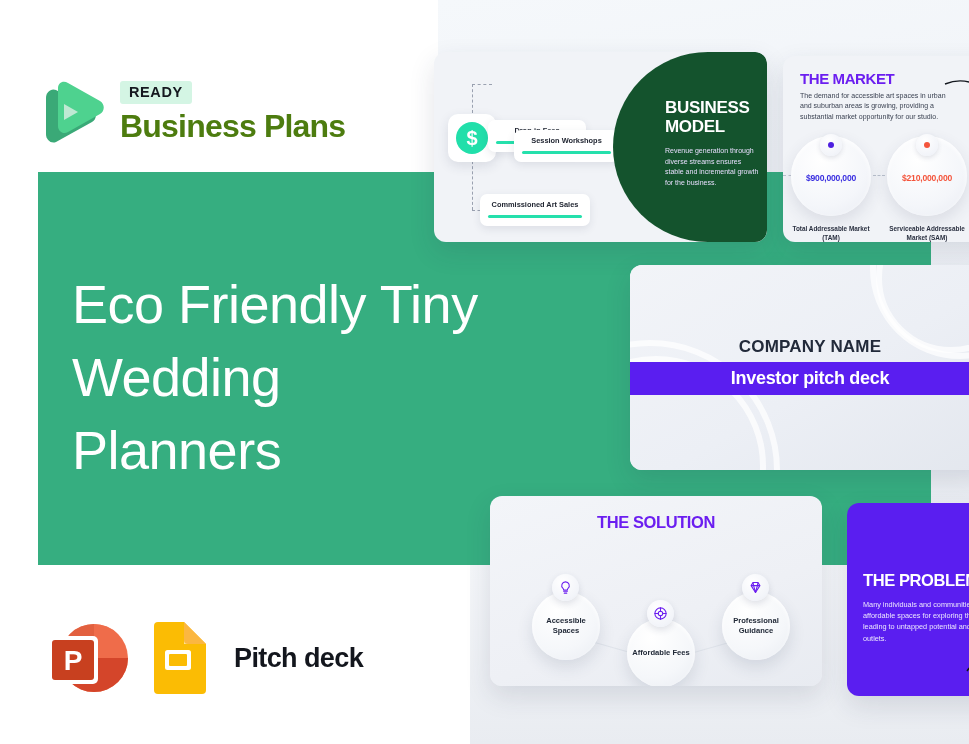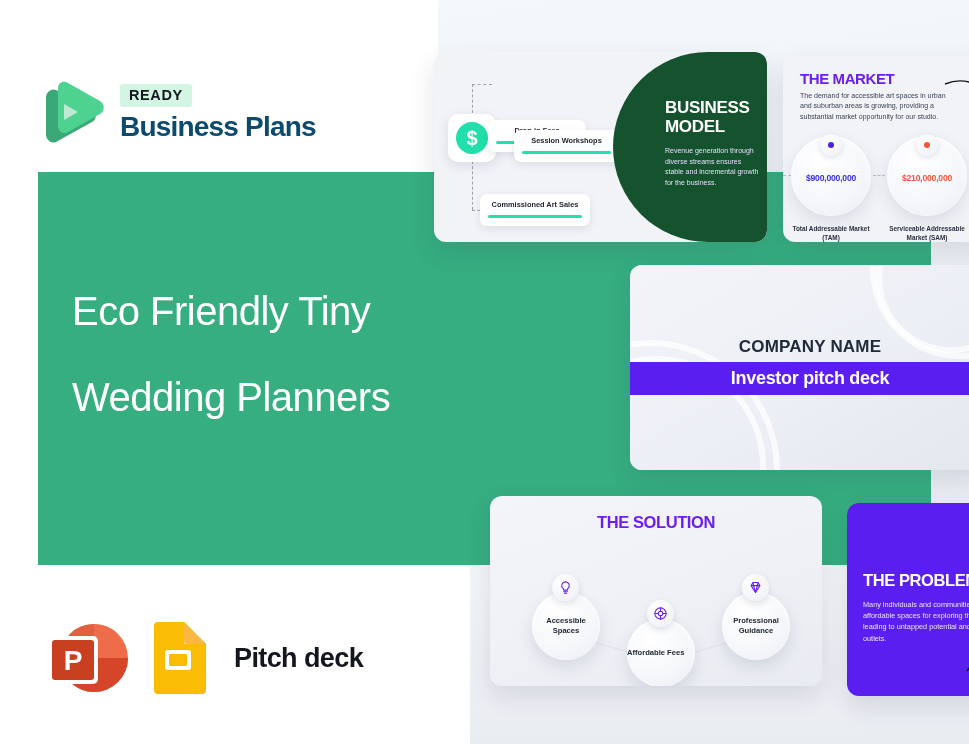--- a/index.html
+++ b/index.html
@@ -55,35 +55,35 @@
     align-self: flex-start;
     background: #d4f5e4;
     color: #15181f;
     font-size: 14.5px;
     font-weight: bold;
     letter-spacing: 0.6px;
     padding: 3px 9px 4px 9px;
     border-radius: 3px;
   }
   .brand-title {
-    font-size: 28px;
+    font-size: 32px;
     font-weight: bold;
-    color: #0c4a6e;
+    color: #4d7c0f;
     letter-spacing: -0.8px;
     white-space: nowrap;
   }
 
   
   .hero-title {
     position: absolute;
     left: 72px; top: 268px;
     width: 420px;
     color: #ffffff;
-    font-size: 40px;
-    line-height: 86px;
+    font-size: 54px;
+    line-height: 73px;
     font-weight: normal;
     letter-spacing: -0.5px;
     z-index: 30;
   }
 
   
   .formats {
     position: absolute;
     left: 42px; top: 618px;
     display: flex; align-items: center; gap: 22px;
@@ -225,21 +225,21 @@
     color: #6b1ef0; font-size: 16.5px; font-weight: bold; letter-spacing: -0.4px;
   }
   .sol-p {
     position: absolute; left: 60px; right: 60px; top: 42px; text-align: center;
     color: #3b4252; font-size: 7.2px; line-height: 10.6px;
   }
   .sol-node {
     position: absolute; border-radius: 50%;
     background: radial-gradient(circle at 36% 28%, #ffffff 0%, #f5f7fa 60%, #e9ecf2 100%);
     box-shadow: 0 7px 16px rgba(50,60,90,.13), inset 0 2px 4px rgba(255,255,255,.9);
-    display: flex; align-items: center; 
+    display: flex; align-items: center; justify-content: center;
     text-align: center;
     font-size: 7.6px; font-weight: bold; color: #222a38; line-height: 10px;
   }
   .sol-n1 { left: 42px; top: 96px; width: 68px; height: 68px; }
   .sol-n2 { left: 137px; top: 123px; width: 68px; height: 68px; }
   .sol-n3 { left: 232px; top: 96px; width: 68px; height: 68px; }
   .sol-icon {
     position: absolute; width: 27px; height: 27px; border-radius: 50%;
     background: radial-gradient(circle at 38% 30%, #ffffff 0%, #f2f4f9 70%, #e8ebf2 100%);
     box-shadow: 0 3px 7px rgba(50,60,90,.14);

